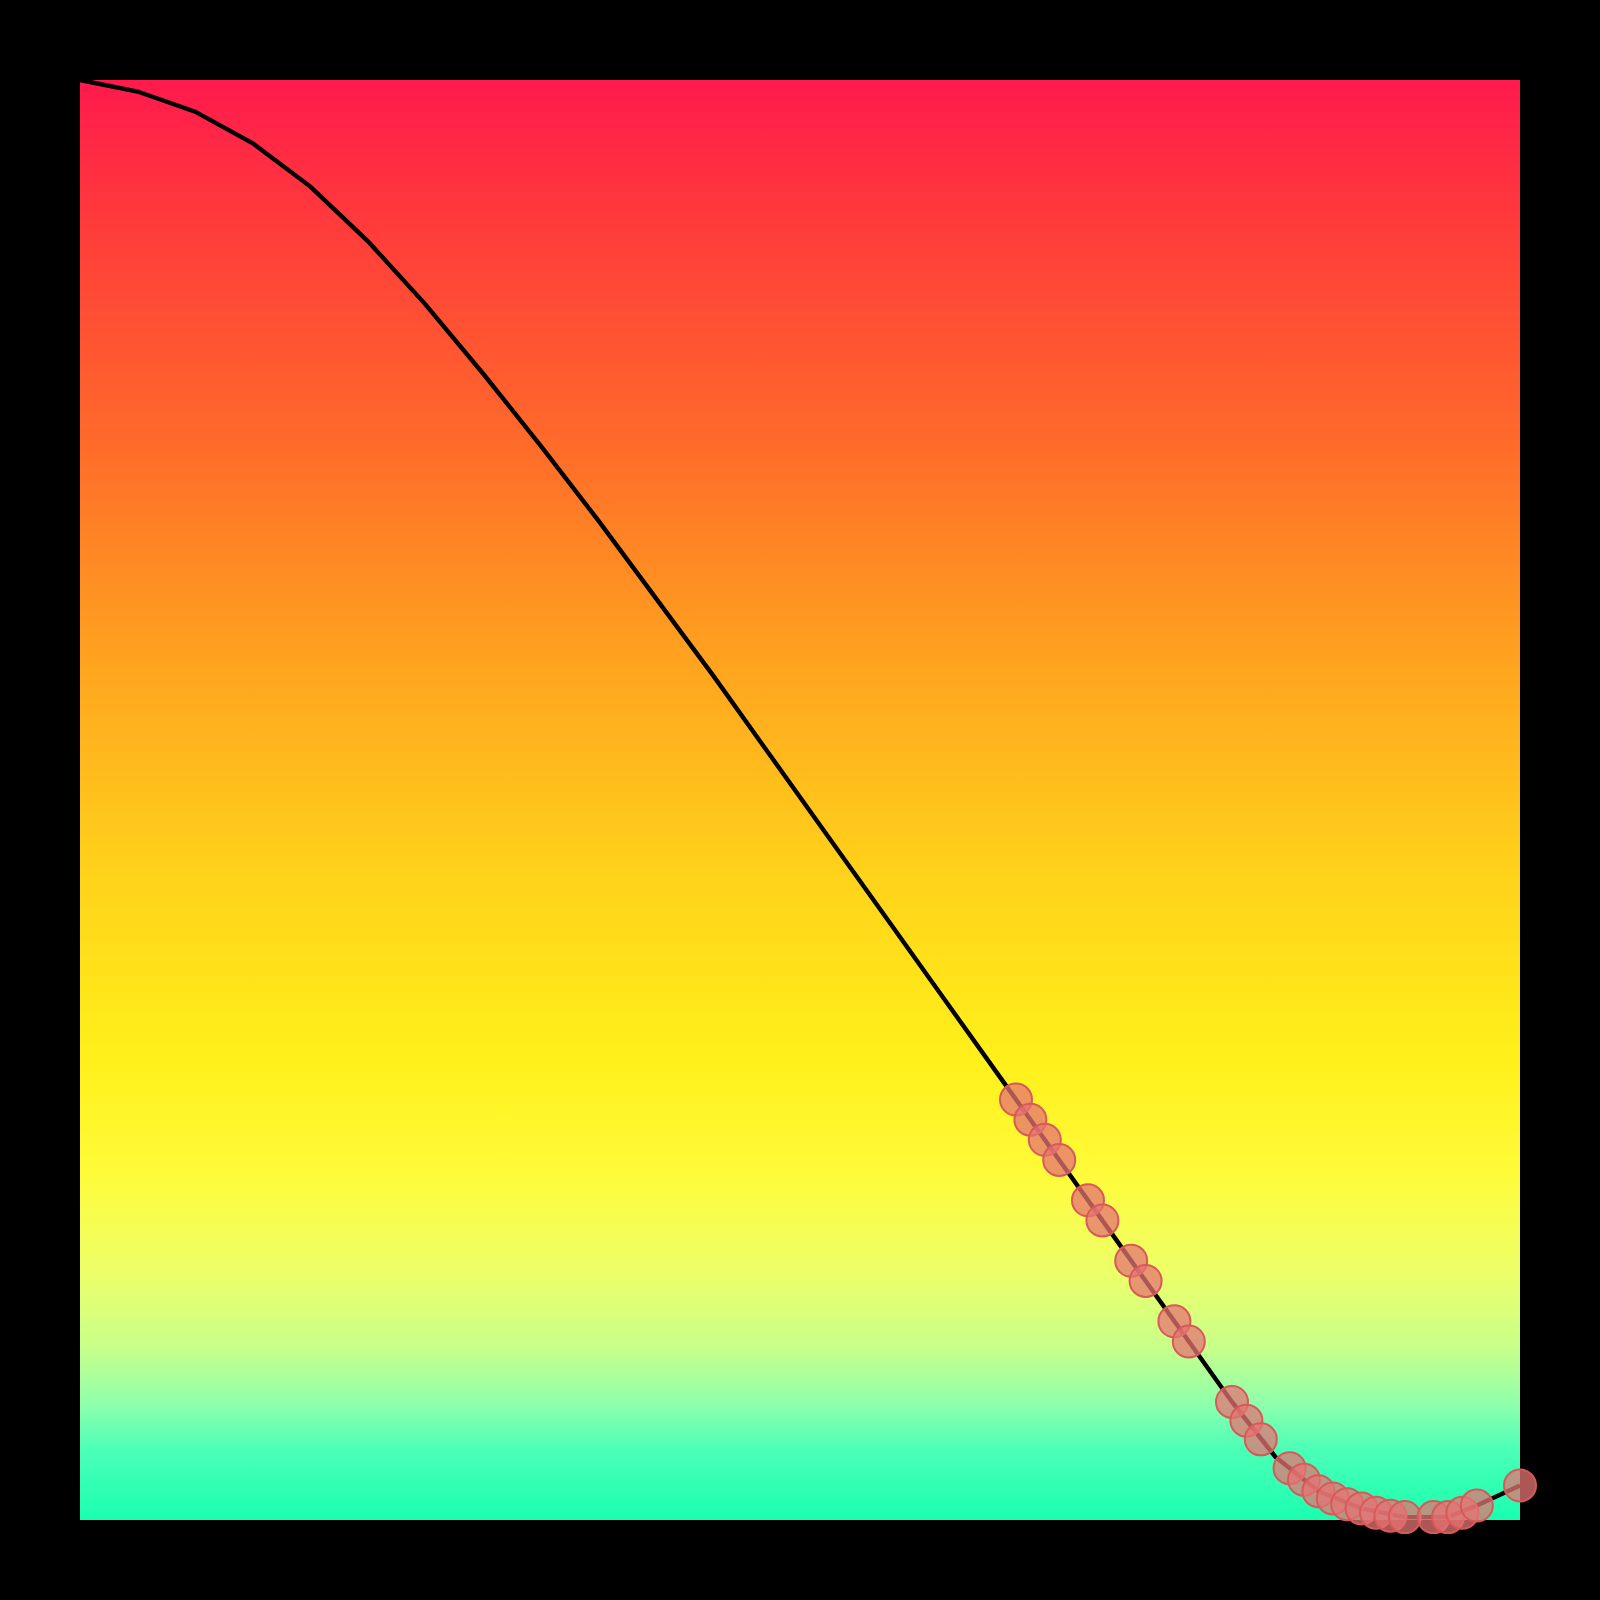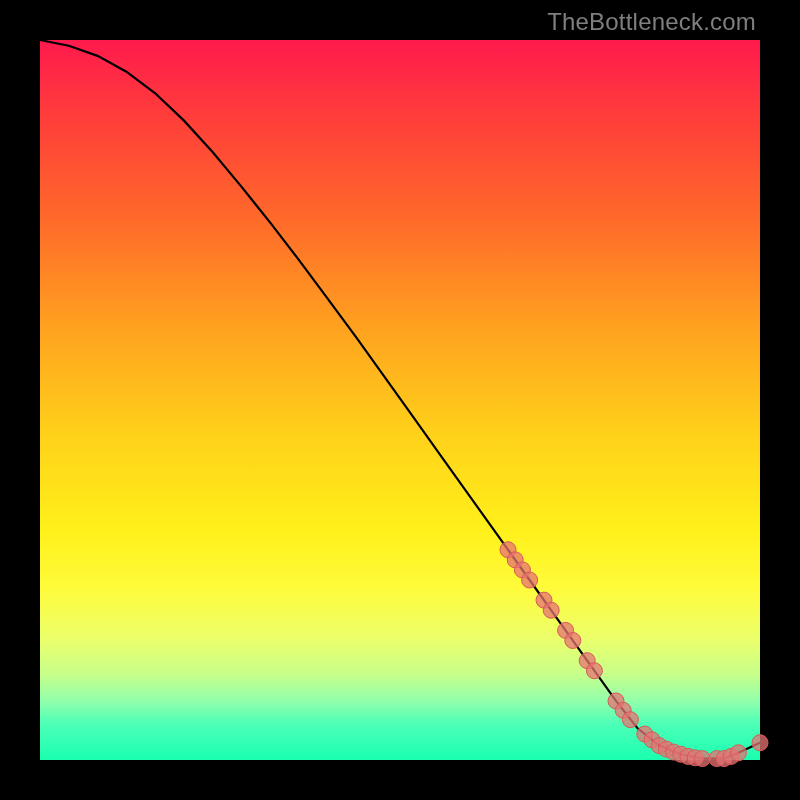--- a/index.html
+++ b/index.html
@@ -88,14 +88,13 @@
           <circle cx="655.20" cy="717.84" r="8" fill="#e57373" fill-opacity="0.75" stroke="#d85959" stroke-width="1"></circle>
           <circle cx="662.40" cy="718.56" r="8" fill="#e57373" fill-opacity="0.75" stroke="#d85959" stroke-width="1"></circle>
           <circle cx="676.80" cy="718.56" r="8" fill="#e57373" fill-opacity="0.75" stroke="#d85959" stroke-width="1"></circle>
           <circle cx="684.00" cy="718.56" r="8" fill="#e57373" fill-opacity="0.75" stroke="#d85959" stroke-width="1"></circle>
           <circle cx="691.20" cy="716.40" r="8" fill="#e57373" fill-opacity="0.75" stroke="#d85959" stroke-width="1"></circle>
           <circle cx="698.40" cy="712.80" r="8" fill="#e57373" fill-opacity="0.75" stroke="#d85959" stroke-width="1"></circle>
           <circle cx="720.00" cy="702.72" r="8" fill="#e57373" fill-opacity="0.75" stroke="#d85959" stroke-width="1"></circle>
         </g>
     </svg>
   </div>
-  <div class="attribution">TheBottleneck.com</div>
 </div>
 
 </body></html>

